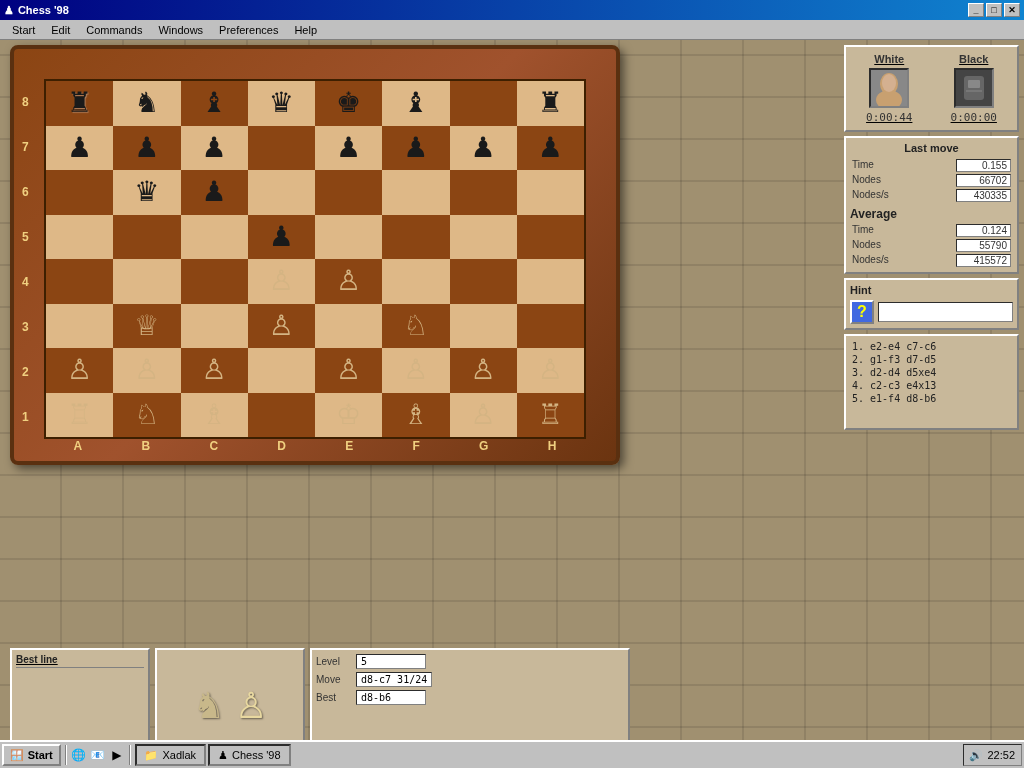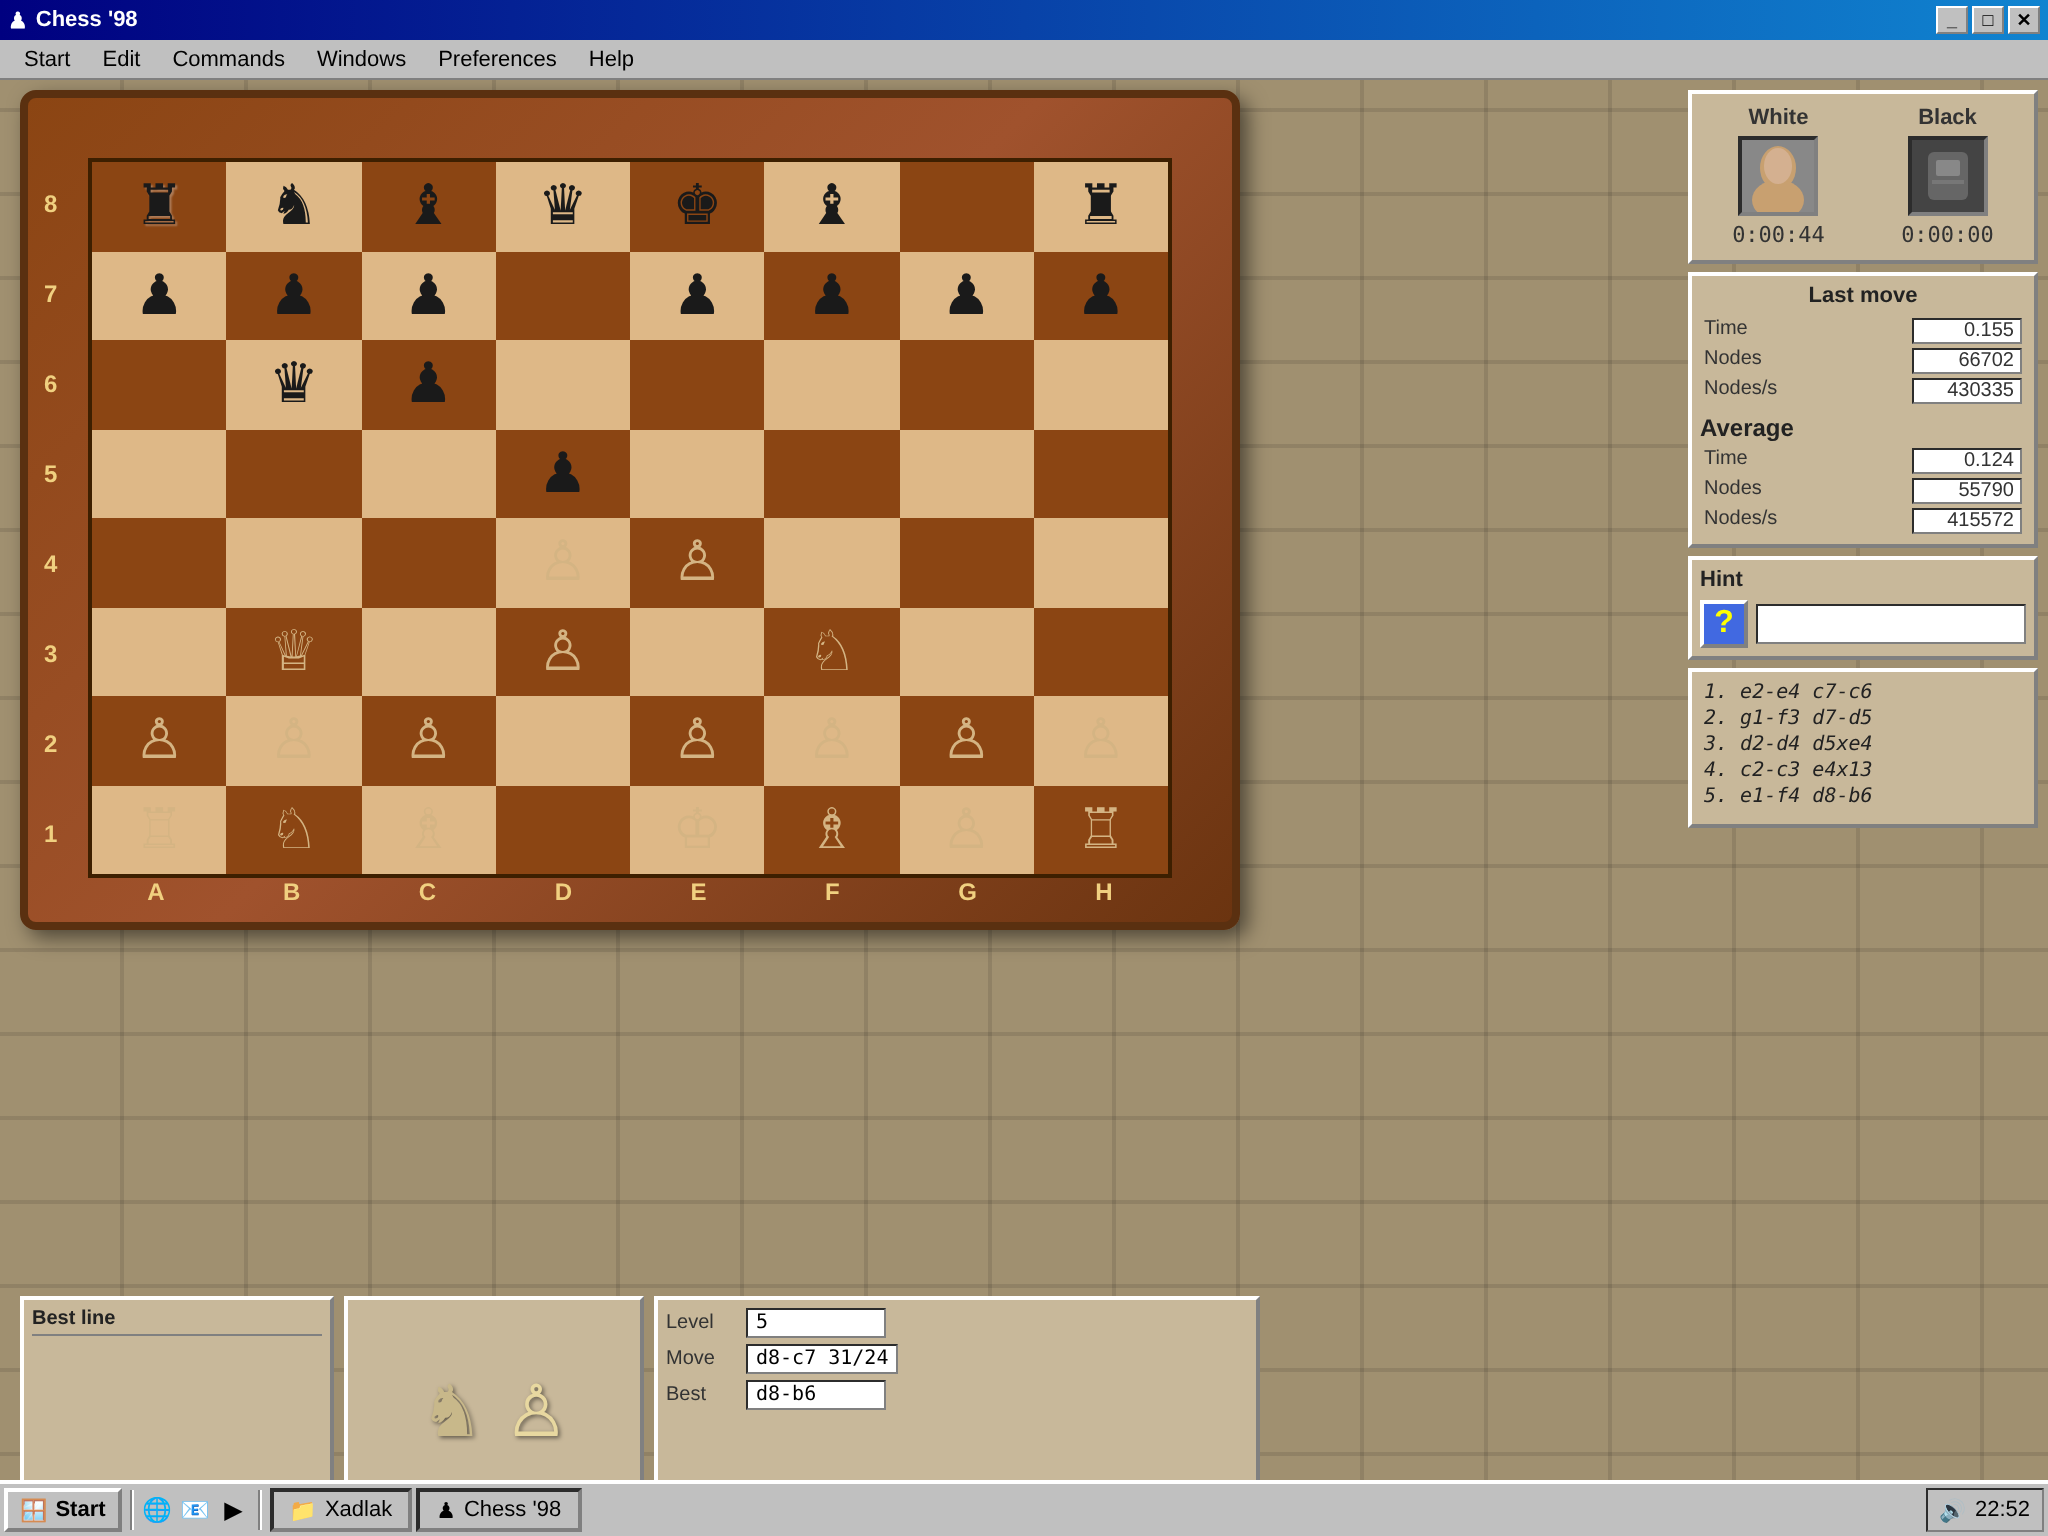--- a/index.html
+++ b/index.html
@@ -173,20 +173,21 @@
     #players-panel {
       background: #c8b89a;
       border: 2px solid;
       border-color: #fff #808080 #808080 #fff;
       padding: 6px;
     }
     #players-row {
       display: flex;
       justify-content: space-around;
       gap: 10px;
+      text-decoration: underline;
     }
     .player-col {
       display: flex;
       flex-direction: column;
       align-items: center;
       gap: 3px;
     }
     .player-label {
       font-size: 11px;
       font-weight: bold;
@@ -282,23 +283,22 @@
       background: white;
       border: 1px inset #808080;
     }
 
     
     #moves-panel {
       background: #c8b89a;
       border: 2px solid;
       border-color: #fff #808080 #808080 #fff;
       padding: 4px;
-      height: 80px;
+      height: 96px;
       overflow-y: auto;
-      font-style: italic;
     }
     .move-line {
       font-size: 10px;
       color: #222;
       padding: 1px 2px;
       font-family: monospace;
     }
 
     
     #bottom-area {
@@ -308,22 +308,23 @@
       width: 620px;
       display: flex;
       gap: 5px;
       height: 115px;
     }
 
     #best-line-panel {
       background: #c8b89a;
       border: 2px solid;
       border-color: #fff #808080 #808080 #fff;
-      width: 157px;
+      width: 140px;
       padding: 4px;
+      text-decoration: underline;
     }
     .panel-title {
       font-weight: bold;
       font-size: 10px;
       color: #222;
       border-bottom: 1px solid #808080;
       margin-bottom: 3px;
       padding-bottom: 2px;
     }
     .best-line-text {

